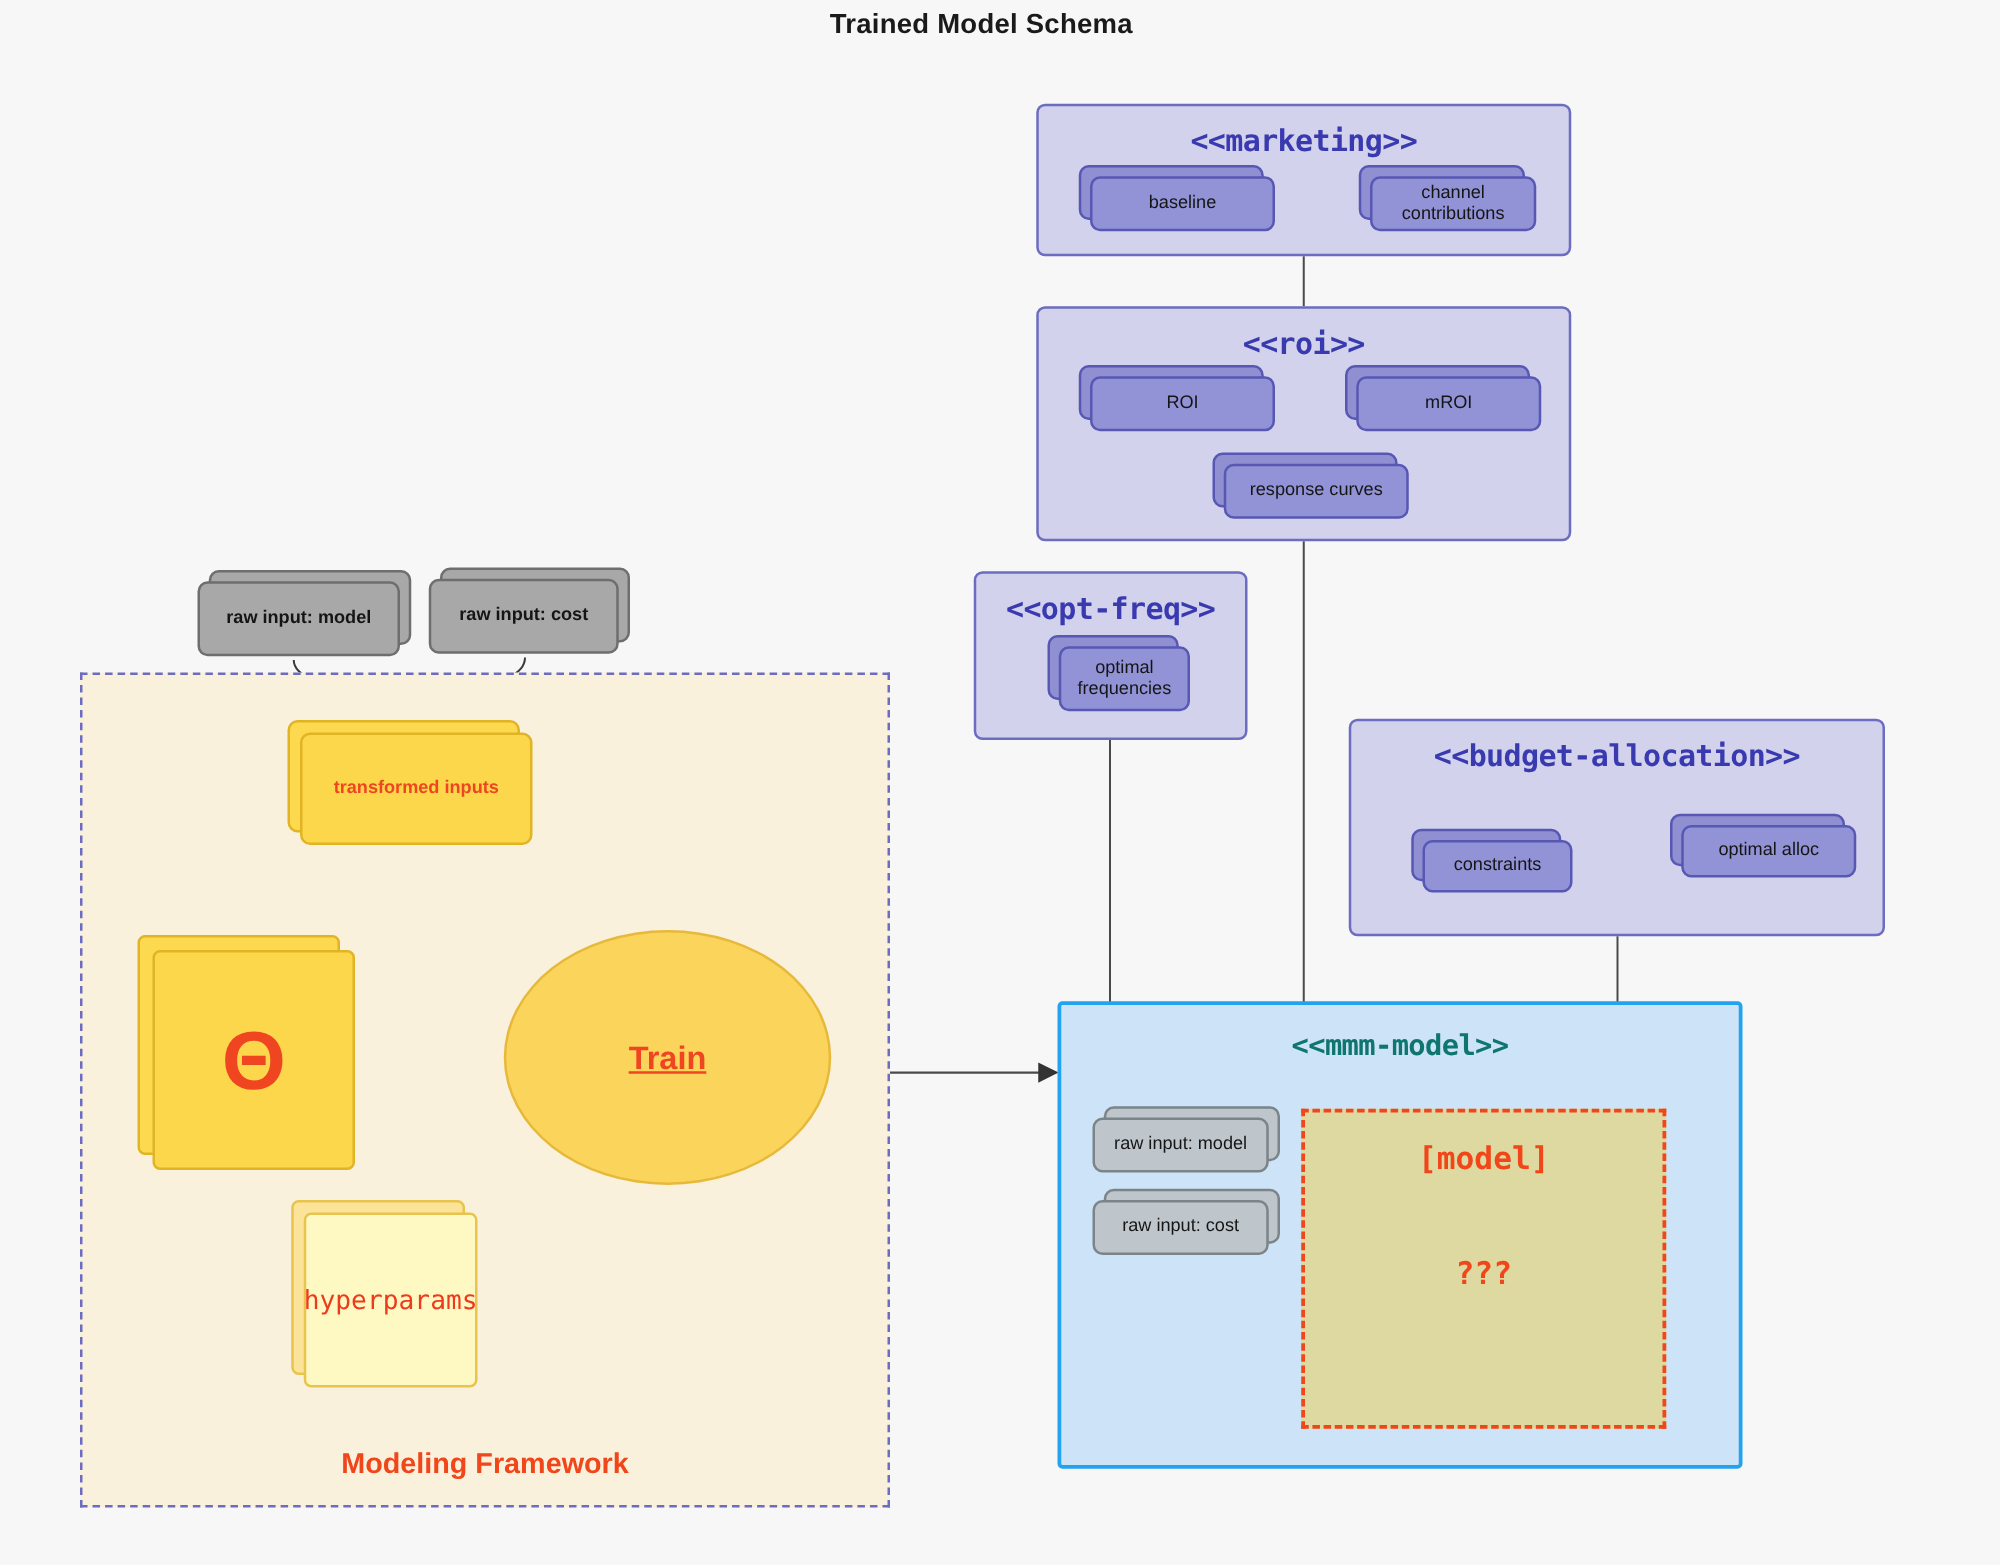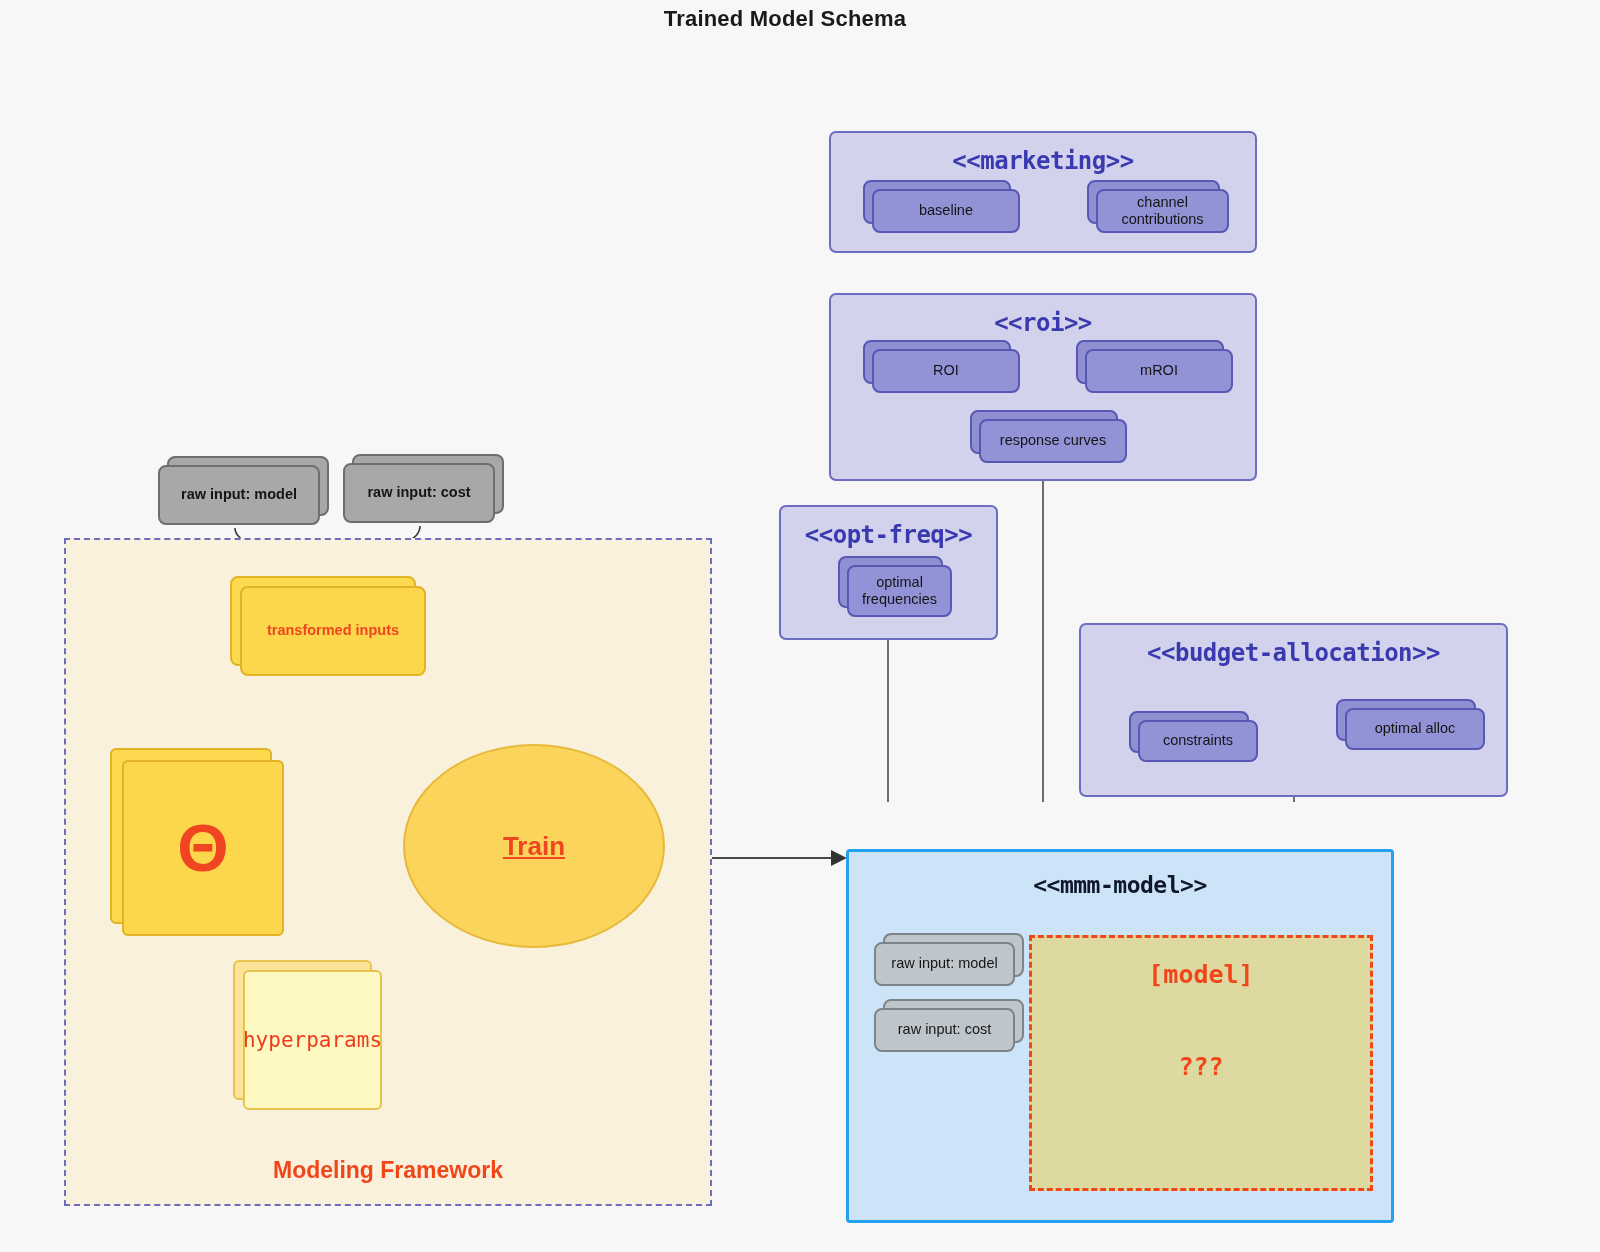--- a/index.html
+++ b/index.html
@@ -35,21 +35,20 @@
     letter-spacing: .2px;
   }
 
   
   .pkg {
     position: absolute;
     background: #d2d2ec;
     border: 2px solid #6c6cc0;
     border-radius: 7px;
     box-sizing: border-box;
-    margin-top: 48px;
   }
   .pkg-title {
     position: absolute;
     left: 0; right: 0;
     top: 14px;
     text-align: center;
     font-family: "DejaVu Sans Mono", monospace;
     font-weight: bold;
     font-size: 24px;
     color: #3a3ab0;
@@ -98,21 +97,21 @@
   
   .node.yellow .shadow { background: #fcd94f; border-color: #e0b424; left: -10px; top: -10px; }
   .node.yellow .face   { background: #fcd64b; border-color: #e0b424; color: #ef4621; font-weight: bold; }
 
   
   .pkg.blue {
     background: #cde3f7;
     border: 3px solid #23a3ef;
     border-radius: 4px;
   }
-  .pkg.blue .pkg-title { color: #0f172a; font-size: 23px; top: 20px; }
+  .pkg.blue .pkg-title { color: #0f766e; font-size: 23px; top: 20px; }
 
   .model-box {
     position: absolute;
     background: #ded9a0;
     border: 3px dashed #f1451a;
     box-sizing: border-box;
   }
   .model-box .model-label {
     position: absolute;
     left: 0; right: 0; top: 22px;
@@ -324,21 +323,21 @@
 
     <div class="node grey-soft" style="left:25px; top:90px; width:141px; height:44px;">
       <div class="shadow right"></div>
       <div class="face">raw input: model</div>
     </div>
     <div class="node grey-soft" style="left:25px; top:156px; width:141px; height:44px;">
       <div class="shadow right"></div>
       <div class="face">raw input: cost</div>
     </div>
 
-    <div class="model-box" style="left:180px; top:83px; width:344px; height:256px;padding-left:13px;">
+    <div class="model-box" style="left:192px; top:83px; width:292px; height:256px;padding-left:13px;">
       <div class="model-label">[model]</div>
       <div class="model-q">???</div>
     </div>
   </div>
 
   <div class="node grey" style="left:158px; top:465px; width:162px; height:60px;">
     <div class="shadow right"></div>
     <div class="face">raw input: model</div>
   </div>
   <div class="node grey" style="left:343px; top:463px; width:152px; height:60px;">

